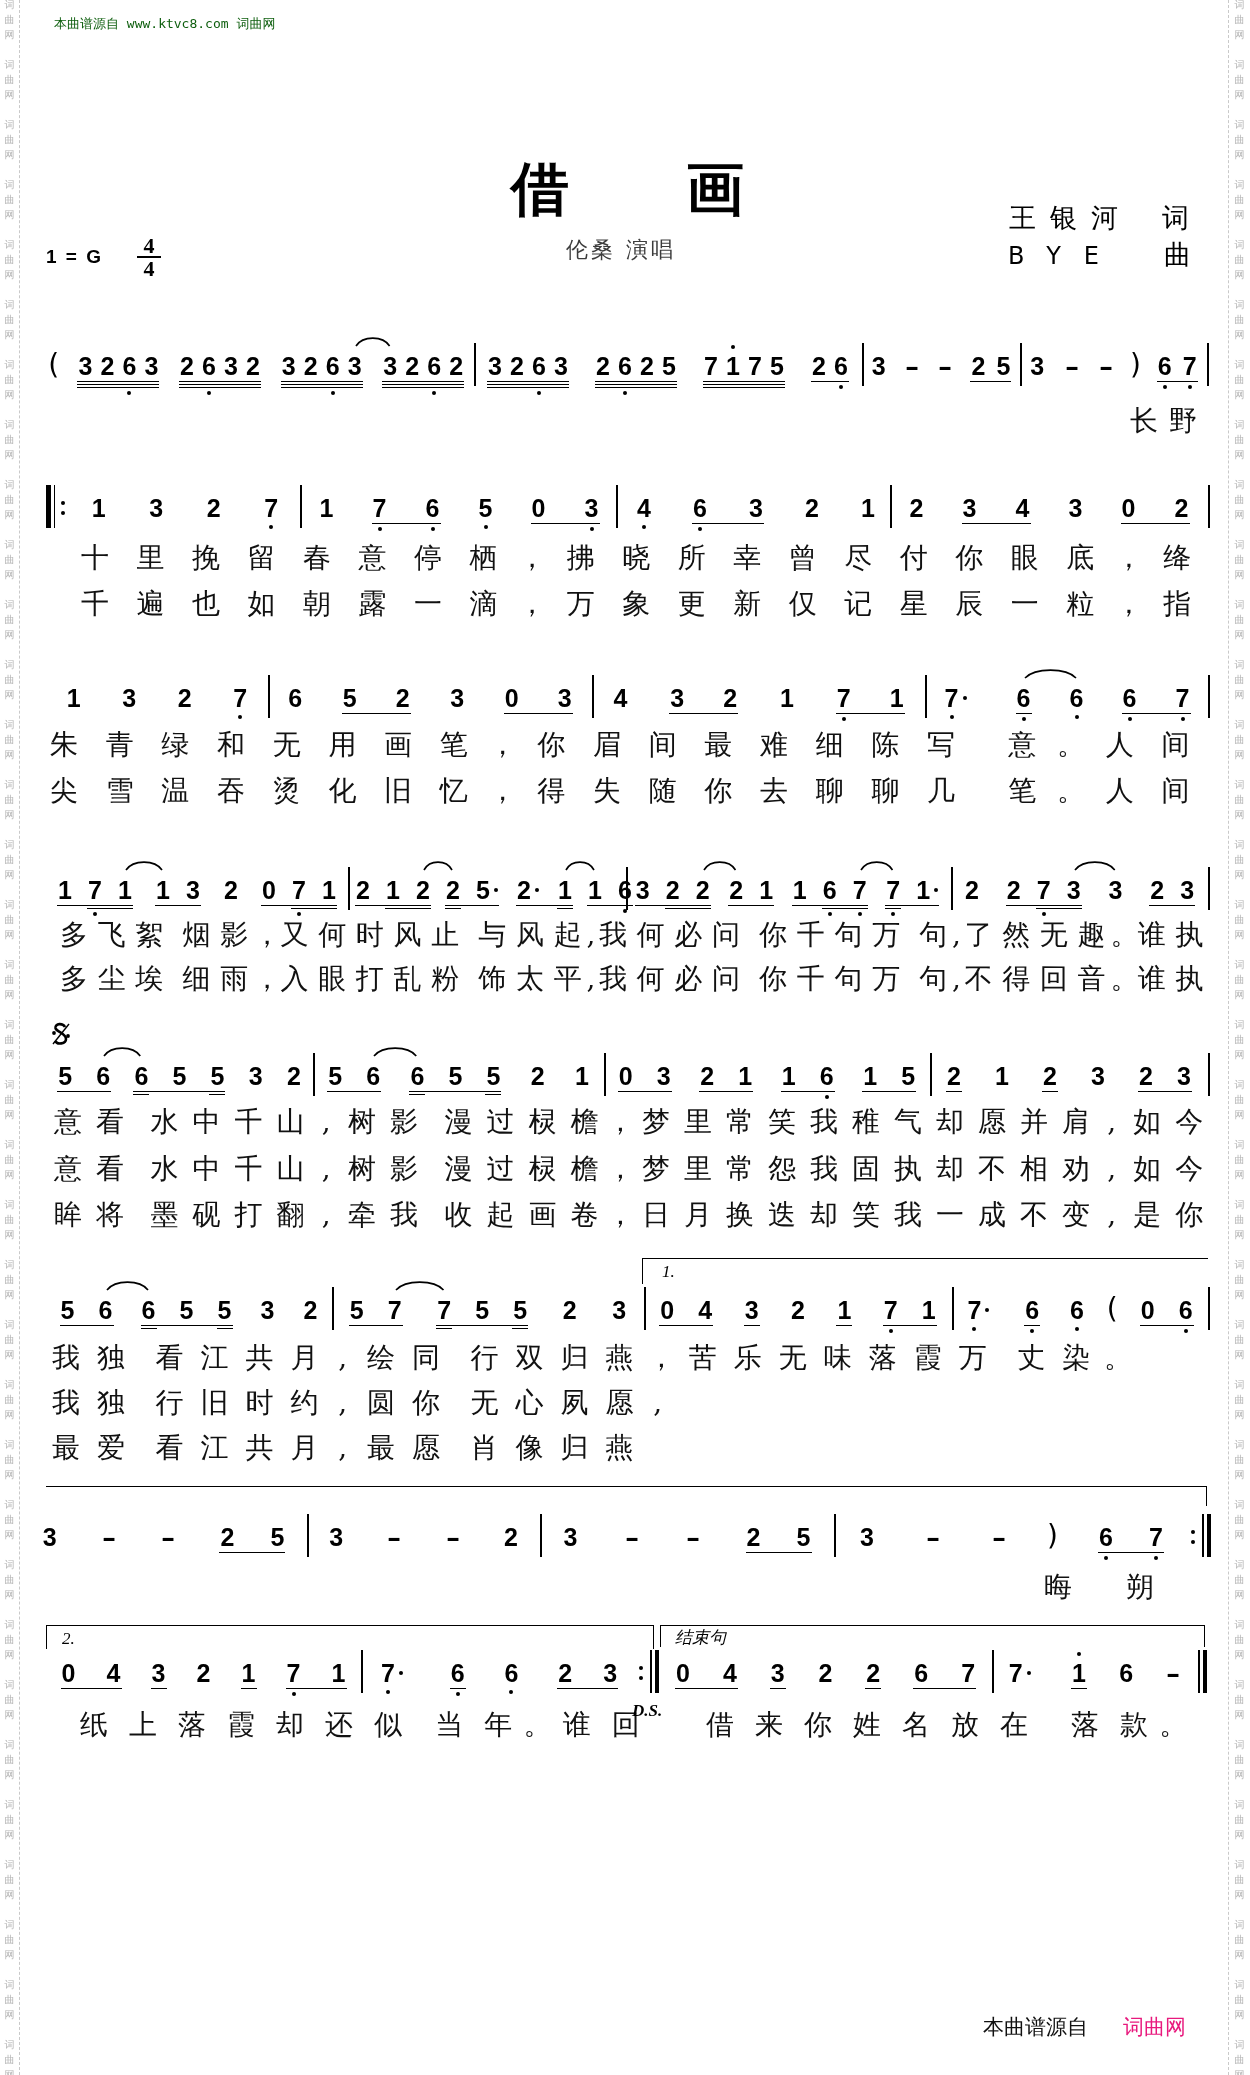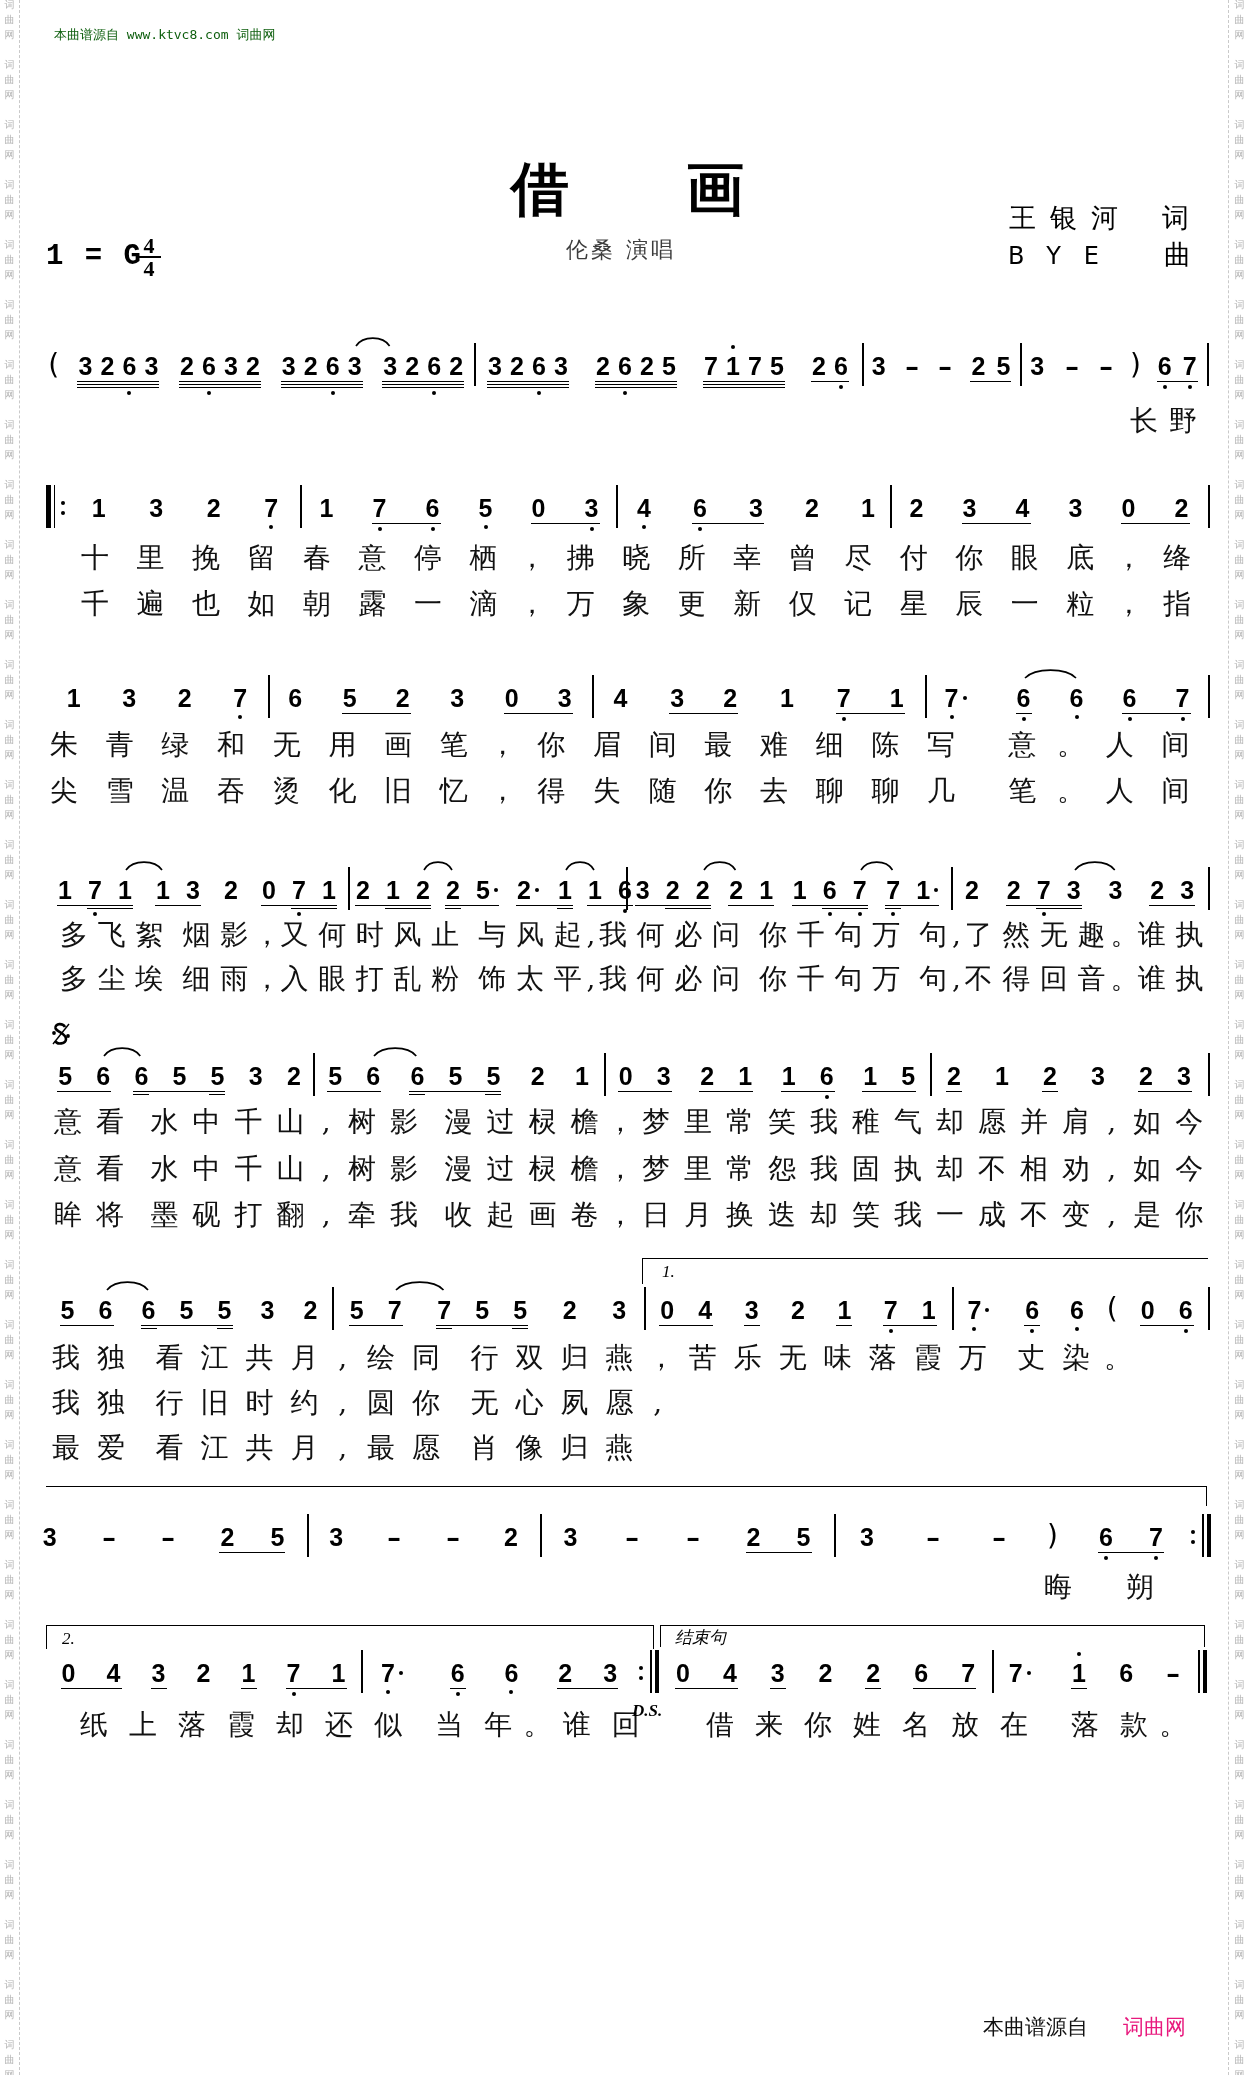--- a/index.html
+++ b/index.html
@@ -3,26 +3,26 @@
 <meta charset="utf-8">
 <style>
 *{box-sizing:border-box;}
 html,body{margin:0;padding:0;background:#fff;}
 #page{position:relative;width:1250px;height:2075px;background:#fff;overflow:hidden;font-family:"DejaVu Serif",serif;color:#000;}
 .side-wm{position:absolute;top:0;height:2075px;}
 .side-wm.left{left:0;width:20px;border-right:1px dashed #c9c9c9;}
 .side-wm.right{left:1228px;width:22px;border-left:1px dashed #c9c9c9;}
 .wm-block{position:absolute;left:0;width:100%;text-align:center;font-family:"DejaVu Sans",sans-serif;font-size:10px;line-height:15px;color:#b4b4b4;}
 .wm-block span{display:block;}
-.hdr-wm{position:absolute;left:54px;top:27px;font-family:"DejaVu Sans Mono",monospace;font-size:13px;line-height:16px;color:#0d5e0d;white-space:pre;}
+.hdr-wm{position:absolute;left:54px;top:16px;font-family:"DejaVu Sans Mono",monospace;font-size:13px;line-height:16px;color:#0d5e0d;white-space:pre;}
 .title-char{position:absolute;top:156px;font-size:58px;line-height:66px;font-weight:bold;font-family:"DejaVu Serif",serif;}
 .singer{position:absolute;left:566px;top:236px;font-size:22px;line-height:28px;color:#3c3c3c;white-space:pre;letter-spacing:3px;font-family:"DejaVu Sans",sans-serif;}
 .credit{position:absolute;font-size:27px;line-height:30px;white-space:pre;}
 .credit.sans{font-family:"DejaVu Sans",sans-serif;font-size:24px;}
-.key-sig{position:absolute;left:46px;top:242px;font-family:Liberation Mono, monospace;font-weight:bold;font-size:29px;line-height:30px;letter-spacing:2px;white-space:pre;}
+.key-sig{position:absolute;left:46px;top:242px;font-family:Liberation Sans, sans-serif;font-weight:bold;font-size:19px;line-height:30px;letter-spacing:2px;white-space:pre;}
 .time-sig{position:absolute;left:137px;top:236px;width:24px;text-align:center;font-family:"Liberation Serif",serif;font-weight:bold;font-size:22px;}
 .time-sig span{display:block;line-height:20px;height:20px;}
 .time-sig .frac-line{display:block;height:2px;background:#000;margin:0 0 1px 0;}
 #score{position:absolute;left:0;top:0;width:1250px;height:2075px;}
 .score-line{position:absolute;left:0;width:1250px;height:30px;}
 .measure{position:absolute;top:0;height:30px;display:flex;justify-content:space-around;align-items:flex-start;}
 .group{display:flex;flex-shrink:0;height:30px;}
 .note{position:relative;display:block;flex-shrink:0;height:30px;}
 .digit{position:absolute;top:0;width:24px;height:30px;line-height:30px;text-align:center;font-family:"Liberation Sans",sans-serif;font-weight:bold;font-size:25px;}
 .paren .digit{font-weight:normal;font-size:28px;font-family:"DejaVu Sans",sans-serif;line-height:28px;}

